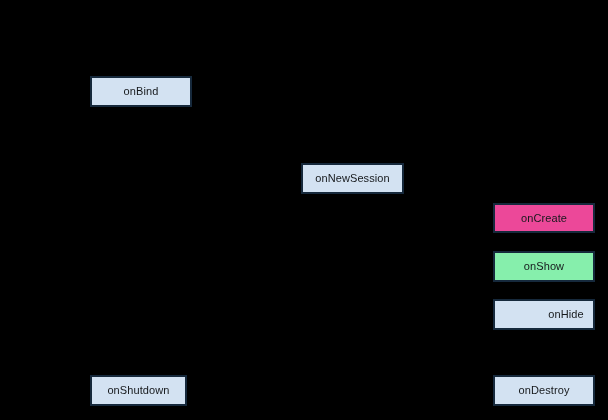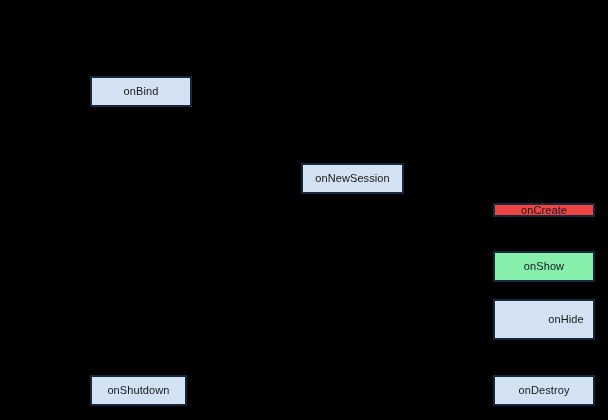--- a/index.html
+++ b/index.html
@@ -39,27 +39,27 @@
 </head>
 <body>
 
 <div id="canvas" style="background: rgb(0, 0, 0);">
     <div class="node" style="left: 90px; top: 76px; width: 102px; height: 31px; background: rgb(211, 226, 242); border-color: rgb(22, 41, 60); color: rgb(22, 25, 28);">
       <span class="node-label">onBind</span>
     </div>
     <div class="node" style="left: 264px; top: 163px; width: 103px; height: 31px; background: rgb(211, 226, 242); border-color: rgb(22, 41, 60); color: rgb(22, 25, 28); margin-left: 37px;">
       <span class="node-label">onNewSession</span>
     </div>
-    <div class="node" style="left: 493px; top: 203px; width: 102px; height: 14px; background: #ef4444; border-color: rgb(22, 41, 60); color: rgb(22, 25, 28);">
+    <div class="node" style="left: 493px; top: 203px; width: 102px; height: 30px; background: #ec4899; border-color: rgb(22, 41, 60); color: rgb(22, 25, 28);">
       <span class="node-label">onCreate</span>
     </div>
     <div class="node" style="left: 493px; top: 251px; width: 102px; height: 31px; background: #86efac; border-color: rgb(22, 41, 60); color: rgb(22, 25, 28);">
       <span class="node-label">onShow</span>
     </div>
-    <div class="node" style="left: 493px; top: 299px; width: 102px; height: 41px; background: rgb(211, 226, 242); border-color: rgb(22, 41, 60); color: rgb(22, 25, 28); padding-left: 44px;">
+    <div class="node" style="left: 493px; top: 299px; width: 102px; height: 31px; background: rgb(211, 226, 242); border-color: rgb(22, 41, 60); color: rgb(22, 25, 28); padding-left: 44px;">
       <span class="node-label">onHide</span>
     </div>
     <div class="node" style="left: 90px; top: 375px; width: 97px; height: 31px; background: rgb(211, 226, 242); border-color: rgb(22, 41, 60); color: rgb(22, 25, 28);">
       <span class="node-label">onShutdown</span>
     </div>
     <div class="node" style="left: 493px; top: 375px; width: 102px; height: 31px; background: rgb(211, 226, 242); border-color: rgb(22, 41, 60); color: rgb(22, 25, 28); text-align: right;">
       <span class="node-label">onDestroy</span>
     </div>
   </div>
 

